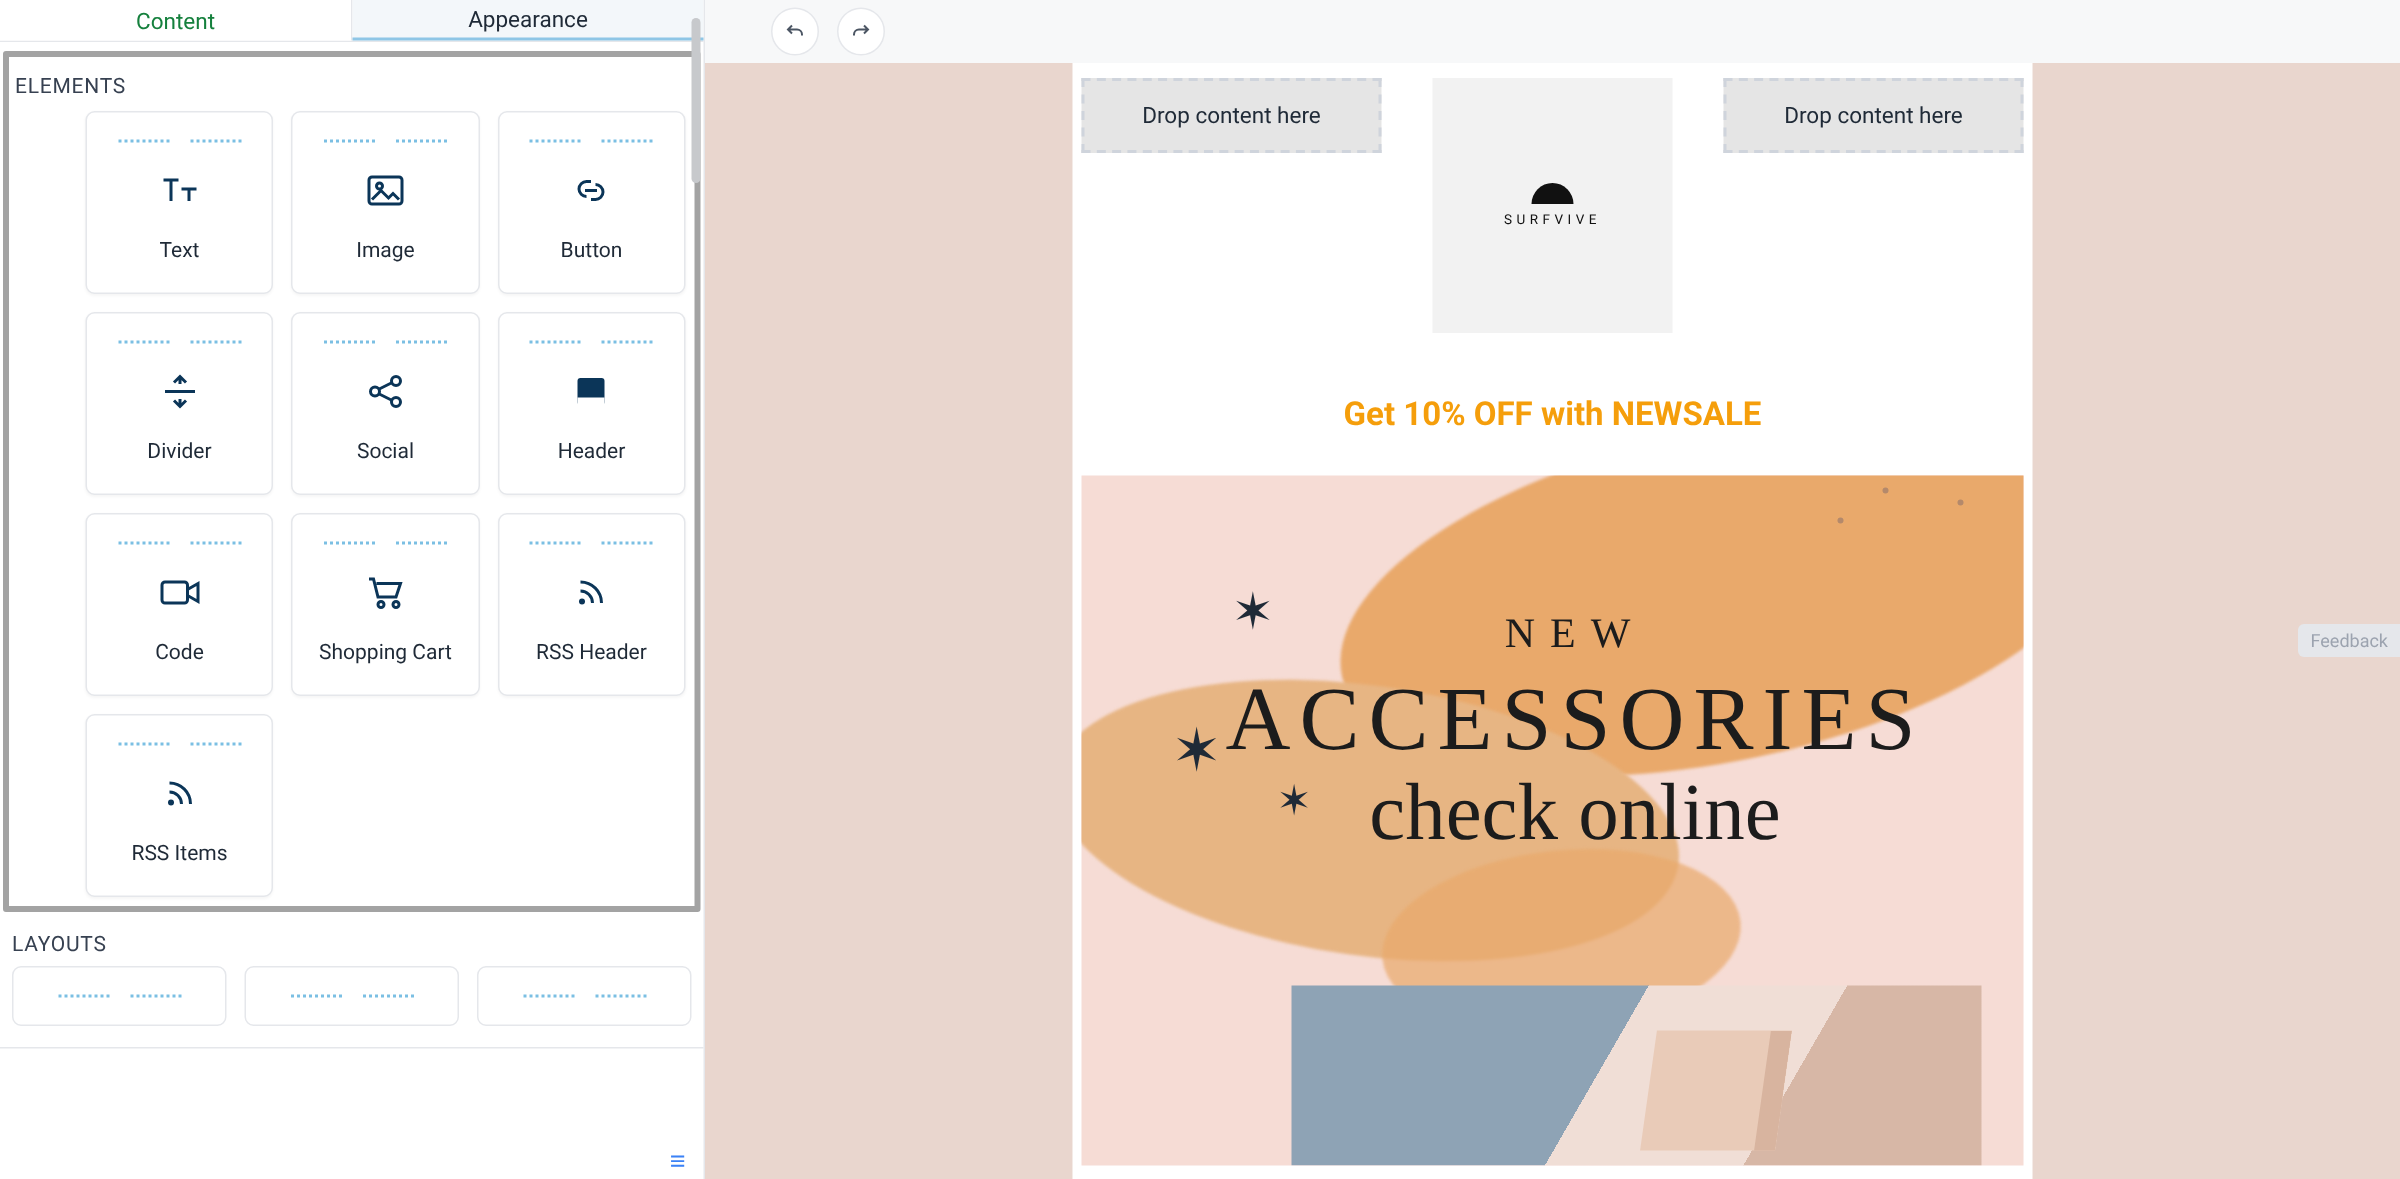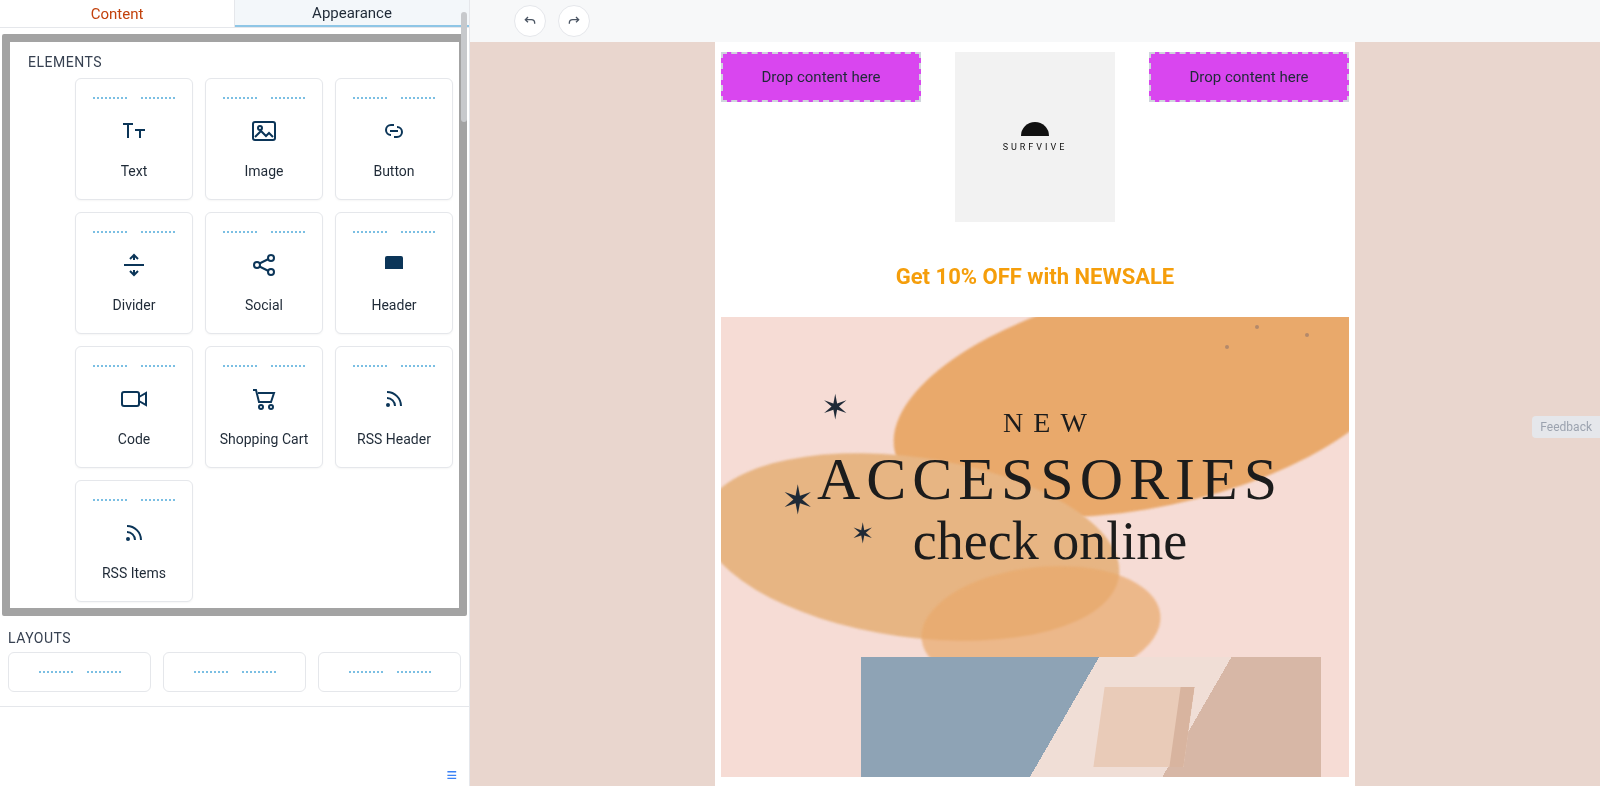--- a/index.html
+++ b/index.html
@@ -26,31 +26,31 @@
     display: flex;
     height: 28px;
     border-bottom: 1px solid #e5e7eb;
   }
   .tab {
     flex: 1;
     display: flex;
     align-items: center;
     justify-content: center;
     font-size: 15px;
-    color: #c2410c;
+    color: #15803d;
     cursor: pointer;
   }
   .tab:first-child { border-right: 1px solid #e5e7eb; }
   .tab.active { background: #ffffff; }
   .tab:not(.active) { background: #f3f7fa; color: #1f2a37; border-bottom: 2px solid #8ec6e6; }
 
   .highlight-box {
-    border: 8px solid #a3a3a3;
+    border: 4px solid #a3a3a3;
     margin: 6px 2px 2px 2px;
-    padding: 2px 6px 6px 18px;
+    padding: 2px 6px 6px 4px;
     border-radius: 2px;
   }
 
   .section-title {
     font-size: 14px;
     letter-spacing: 0.5px;
     color: #374151;
     padding: 10px 0 8px 0;
   }
 
@@ -180,21 +180,21 @@
   .drop-row {
     display: flex;
     justify-content: space-between;
     align-items: flex-start;
     padding: 0 6px 24px 6px;
   }
   .dropzone {
     width: 200px;
     height: 50px;
     border: 2px dashed #cfd4dc;
-    background: #d946ef;
+    background: #e5e5e5;
     display: flex;
     align-items: center;
     justify-content: center;
     font-size: 15px;
     color: #1f2a37;
   }
   .logo-box {
     width: 160px;
     height: 170px;
     background: #f2f2f2;

